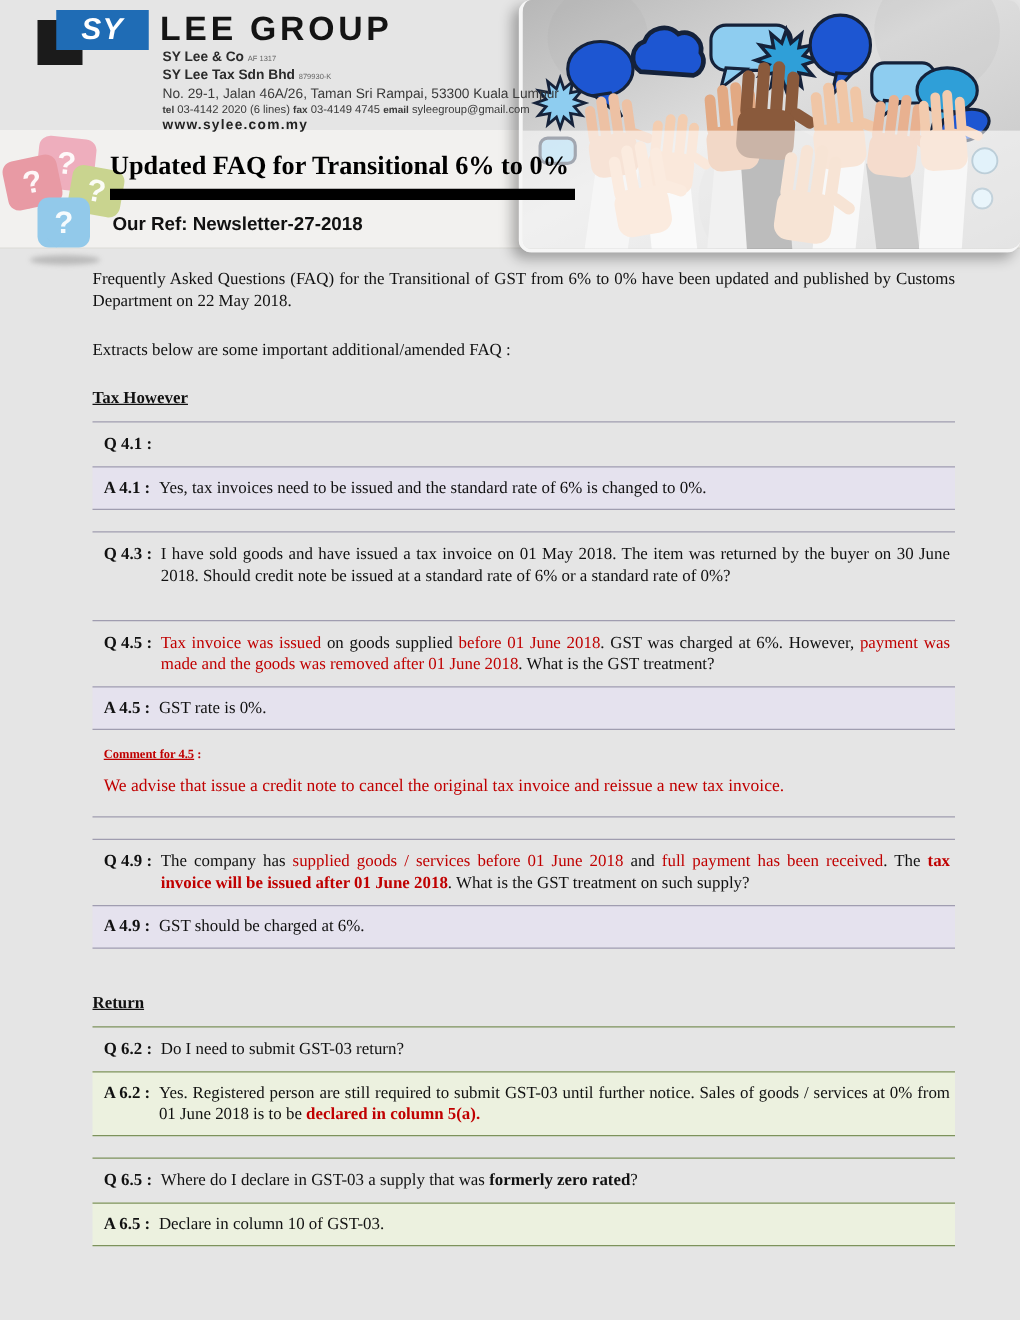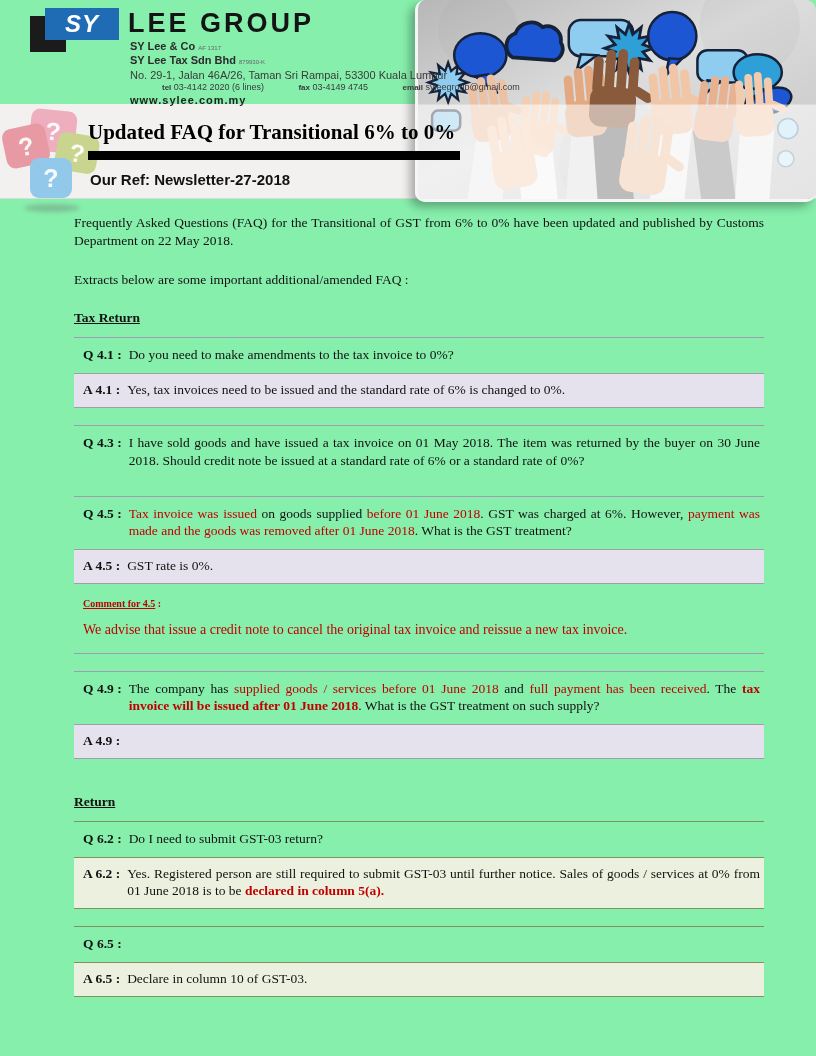--- a/index.html
+++ b/index.html
@@ -1,16 +1,16 @@
 <!DOCTYPE html>
 <html style="--red: #c00000; --purple-bg: #e5e2ee; --purple-border: #a09db0; --green-bg: #ecf1df; --green-border: #7d925c; --bub-dark: #1d56d2; --bub-mid: #2f9fd8; --bub-light: #8ecdf0;"><head>
 <meta charset="utf-8">
 <style>
   html,body{margin:0;padding:0;background:#fff;}
-  .page{position:relative;width:816px;height:1056px;background:#86efac;overflow:hidden;
+  .page{position:relative;width:816px;height:1056px;background:#e5e5e5;overflow:hidden;
         font-family:"Liberation Serif",serif;color:#111;}
 
   
   .band{position:absolute;left:0;top:104px;width:816px;height:94px;
         background:#f2f1ef;border-bottom:1px solid #dcdbd8;z-index:1;}
 
   
   .photo{position:absolute;top:0;right:0;width:398px;height:199px;border-radius:10px;
          overflow:hidden;box-shadow:-5px 5px 10px rgba(0,0,0,.30);z-index:2;
          border-left:3px solid #f6f6f6;border-bottom:3px solid #f6f6f6;}
@@ -23,21 +23,21 @@
   .logo-blue{position:absolute;left:17px;top:2px;width:74px;height:32px;background:#1f6cb5;
              color:#fff;font-style:italic;font-weight:bold;font-size:24px;
              display:flex;align-items:center;justify-content:center;letter-spacing:1px;}
   .logo-right{margin-left:6px;}
   .logo-group{font-weight:bold;font-size:27px;letter-spacing:3px;color:#141414;line-height:1;margin-top:4px;}
   .firm-info{margin-top:3px;margin-left:2px;color:#2e2e2e;}
   .firm-name{font-weight:bold;font-size:11px;line-height:1.25;color:#2b2b2b;}
   .firm-reg{font-weight:normal;font-size:6px;color:#666;letter-spacing:0;}
   .addr{font-size:11px;margin-top:1px;color:#3a3a3a;}
   .contact{font-size:9px;color:#3a3a3a;margin-top:1px;}
-  .contact b{font-size:8px;font-weight:bold;margin-left:32px;}
+  .contact b{font-size:8px;font-weight:bold;}
   .website{font-weight:bold;font-size:11px;letter-spacing:1px;color:#222;margin-top:2px;}
 
   
   .qmarks{position:absolute;left:0;top:106px;width:104px;height:104px;z-index:2;}
   .qb{position:absolute;border-radius:9px;display:flex;align-items:center;justify-content:center;
       color:rgba(255,255,255,.92);font:bold 25px "Liberation Sans",sans-serif;background:var(--c);}
   .qb::after{content:"";position:absolute;bottom:-8px;left:7px;
              border:8px solid transparent;border-top-color:var(--c);}
   .qb1{left:30px;top:4px;width:46px;height:42px;transform:rotate(6deg);}
   .qb2{left:4px;top:20px;width:44px;height:40px;transform:rotate(-12deg);}
@@ -199,25 +199,24 @@
 
   <div class="title">Updated FAQ for Transitional 6% to 0%</div>
   <div class="title-bar"></div>
   <div class="our-ref">Our Ref: Newsletter-27-2018</div>
 
   <div class="main">
     <p class="para">Frequently Asked Questions (FAQ) for the Transitional of GST from 6% to 0% have been updated and published by Customs Department on 22 May 2018.</p>
     <p class="para extracts">Extracts below are some important additional/amended FAQ :</p>
     <div class="qa-sections">
         <div class="qa-section">
-          <div class="section-heading">Tax Return</div>
+          <div class="section-heading">Tax However</div>
           <div class="qa-item theme-purple">
             <div class="qa-q">
               <span class="qa-label">Q 4.1 :</span>
-              <div class="qa-text"><span>Do you need to make amendments to the tax invoice to 0%?</span></div>
             </div>
             <div class="qa-a">
               <span class="qa-label">A 4.1 :</span>
               <div class="qa-text"><span>Yes, tax invoices need to be issued and the standard rate of 6% is changed to 0%.</span></div>
             </div>
           </div>
           <div class="qa-item theme-purple">
             <div class="qa-q">
               <span class="qa-label">Q 4.3 :</span>
               <div class="qa-text"><span>I have sold goods and have issued a tax invoice on 01 May 2018. The item was returned by the buyer on 30 June 2018. Should credit note be issued at a standard rate of 6% or a standard rate of 0%?</span></div>
@@ -237,38 +236,40 @@
             <div class="comment-label"><span class="ul">Comment for 4.5</span> :</div>
             <div class="comment-text">We advise that issue a credit note to cancel the original tax invoice and reissue a new tax invoice.</div>
           </div>
           <div class="qa-item theme-purple">
             <div class="qa-q">
               <span class="qa-label">Q 4.9 :</span>
               <div class="qa-text"><span>The company has </span><span class="seg-red">supplied goods / services before 01 June 2018</span><span> and </span><span class="seg-red">full payment has been received</span><span>. The </span><span class="seg-redbold">tax invoice will be issued after 01 June 2018</span><span>. What is the GST treatment on such supply?</span></div>
             </div>
             <div class="qa-a">
               <span class="qa-label">A 4.9 :</span>
+              <div class="qa-text"><span>GST should be charged at 6%.</span></div>
             </div>
           </div>
         </div>
         <div class="qa-section">
           <div class="section-heading">Return</div>
           <div class="qa-item theme-green">
             <div class="qa-q">
               <span class="qa-label">Q 6.2 :</span>
               <div class="qa-text"><span>Do I need to submit GST-03 return?</span></div>
             </div>
             <div class="qa-a">
               <span class="qa-label">A 6.2 :</span>
               <div class="qa-text"><span>Yes. Registered person are still required to submit GST-03 until further notice. Sales of goods / services at 0% from 01 June 2018 is to be </span><span class="seg-redbold">declared in column 5(a).</span></div>
             </div>
           </div>
           <div class="qa-item theme-green">
             <div class="qa-q">
               <span class="qa-label">Q 6.5 :</span>
+              <div class="qa-text"><span>Where do I declare in GST-03 a supply that was </span><span class="seg-bold">formerly zero rated</span><span>?</span></div>
             </div>
             <div class="qa-a">
               <span class="qa-label">A 6.5 :</span>
               <div class="qa-text"><span>Declare in column 10 of GST-03.</span></div>
             </div>
           </div>
         </div>
       </div>
   </div>
 

